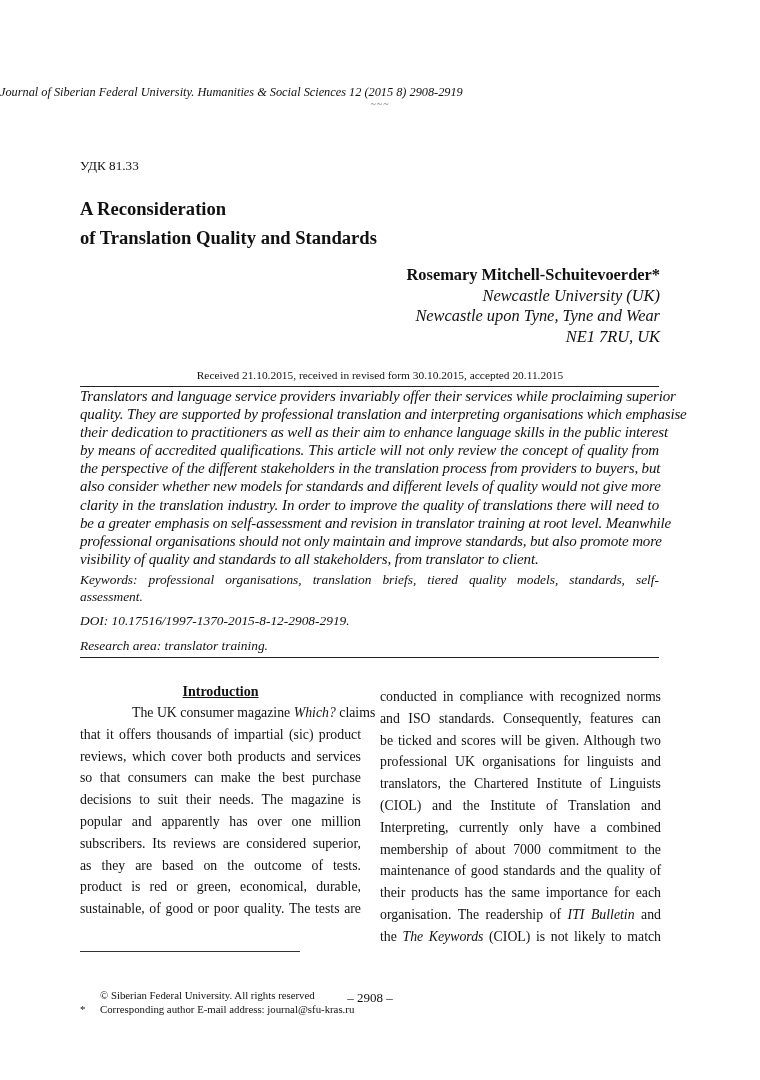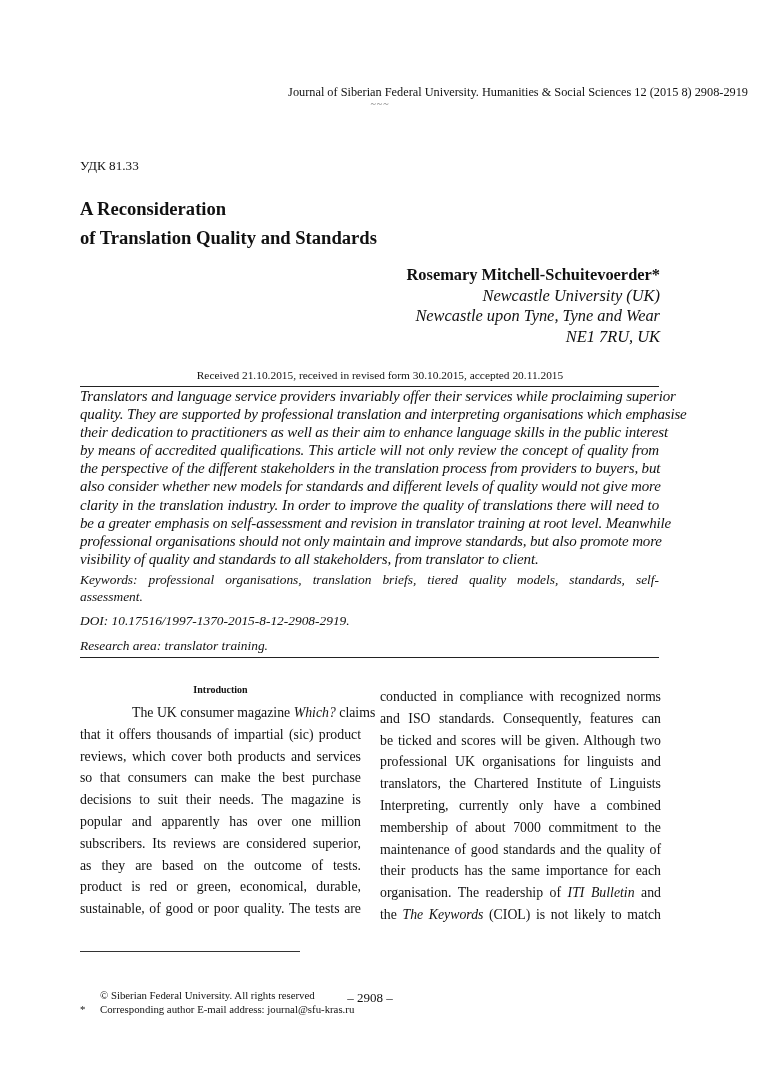--- a/index.html
+++ b/index.html
@@ -11,23 +11,24 @@
       width: 760px;
       height: 1080px;
       position: relative;
       overflow: hidden;
       font-family: "Liberation Serif", "DejaVu Serif", serif;
       color: #111111;
     }
     .abs { position: absolute; }
     .journal-header {
       left: 0; width: 748px; top: 85px;
-      text-align: right;
+      text-align: left;
       font-size: 12.3px;
       line-height: 14px;
+      font-style: italic;
     }
     .tilde {
       left: 0; width: 760px; top: 98px;
       text-align: center;
       font-size: 10px;
       color: #777;
       letter-spacing: 1px;
     }
     .udk {
       left: 80px; top: 158px;
@@ -76,21 +77,22 @@
       font-size: 13.8px;
       line-height: 21.8px;
       text-align: justify;
     }
     .col-left { left: 80px; top: 702px; }
     .col-right { left: 380px; top: 686px; }
     .section-heading {
       left: 80px; width: 281px; top: 684px;
       text-align: center;
       font-weight: bold;
-      font-size: 10px;
+      font-size: 14px;
+      text-decoration: underline;
     }
     .indent { text-indent: 26px; }
     em, .i { font-style: italic; }
     .footnote-rule {
       left: 80px; width: 220px; height: 0;
       border-top: 1px solid #333; top: 951px;
     }
     .footnote {
       left: 80px; font-size: 10.8px; line-height: 13.5px; margin-top: 36px;
     }
@@ -161,20 +163,21 @@
   <span class="line">product is red or green, economical, durable,</span>
   <span class="line">sustainable, of good or poor quality. The tests are</span>
 </div>
 
 <div class="abs col col-right">
   <span class="line">conducted in compliance with recognized norms</span>
   <span class="line">and ISO standards. Consequently, features can</span>
   <span class="line">be ticked and scores will be given. Although two</span>
   <span class="line">professional UK organisations for linguists and</span>
   <span class="line">translators, the Chartered Institute of Linguists</span>
+  <span class="line">(CIOL) and the Institute of Translation and</span>
   <span class="line">Interpreting, currently only have a combined</span>
   <span class="line">membership of about 7000 commitment to the</span>
   <span class="line">maintenance of good standards and the quality of</span>
   <span class="line">their products has the same importance for each</span>
   <span class="line"><span>organisation. The readership of </span><em>ITI Bulletin</em><span> and</span></span>
   <span class="line"><span>the </span><em>The Keywords</em><span> (CIOL) is not likely to match</span></span>
 </div>
 
 <div class="abs footnote-rule"></div>
 <div class="abs footnote" style="top:953px;">

